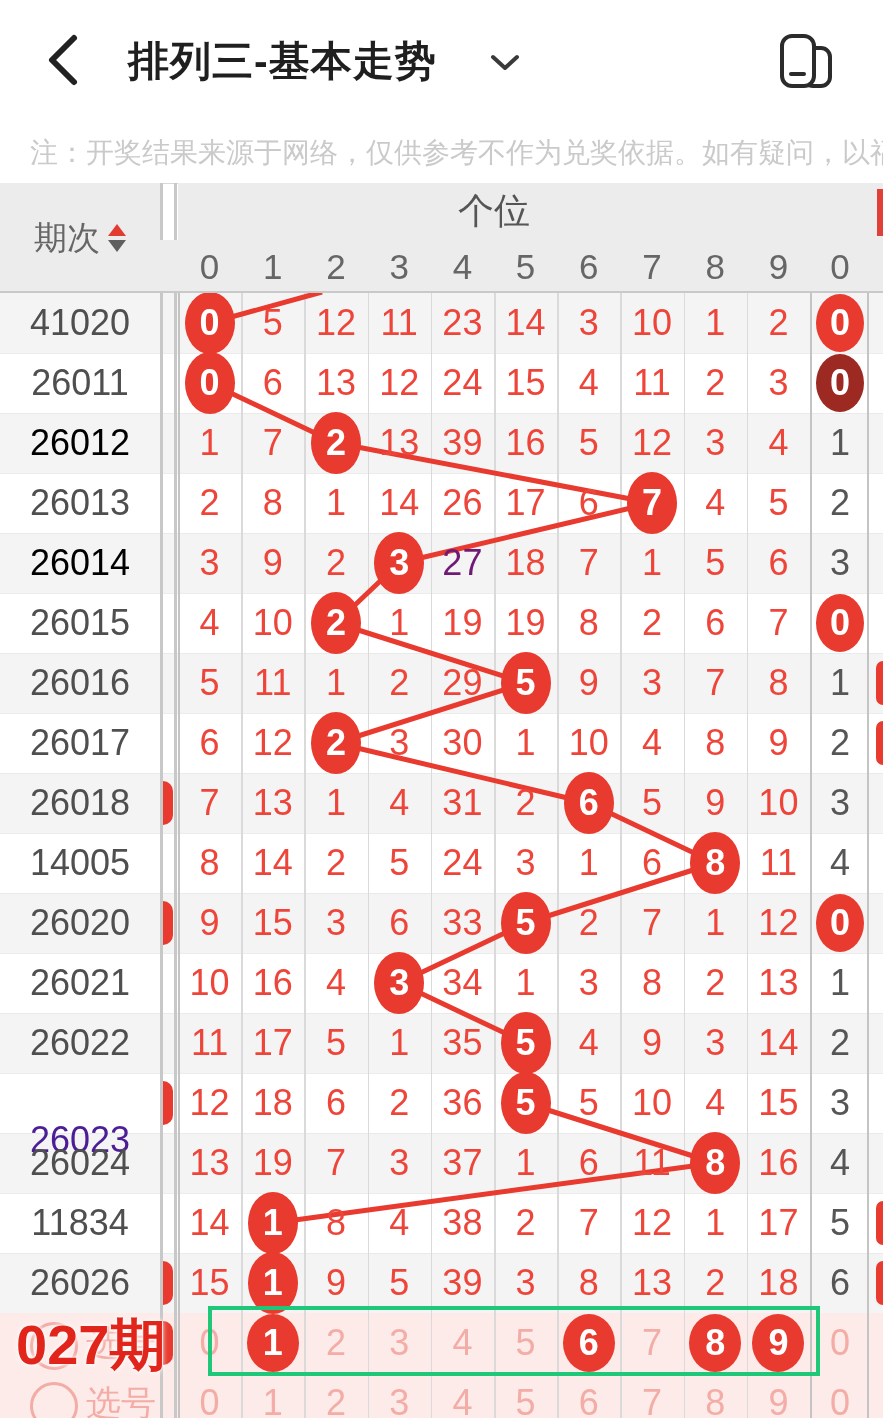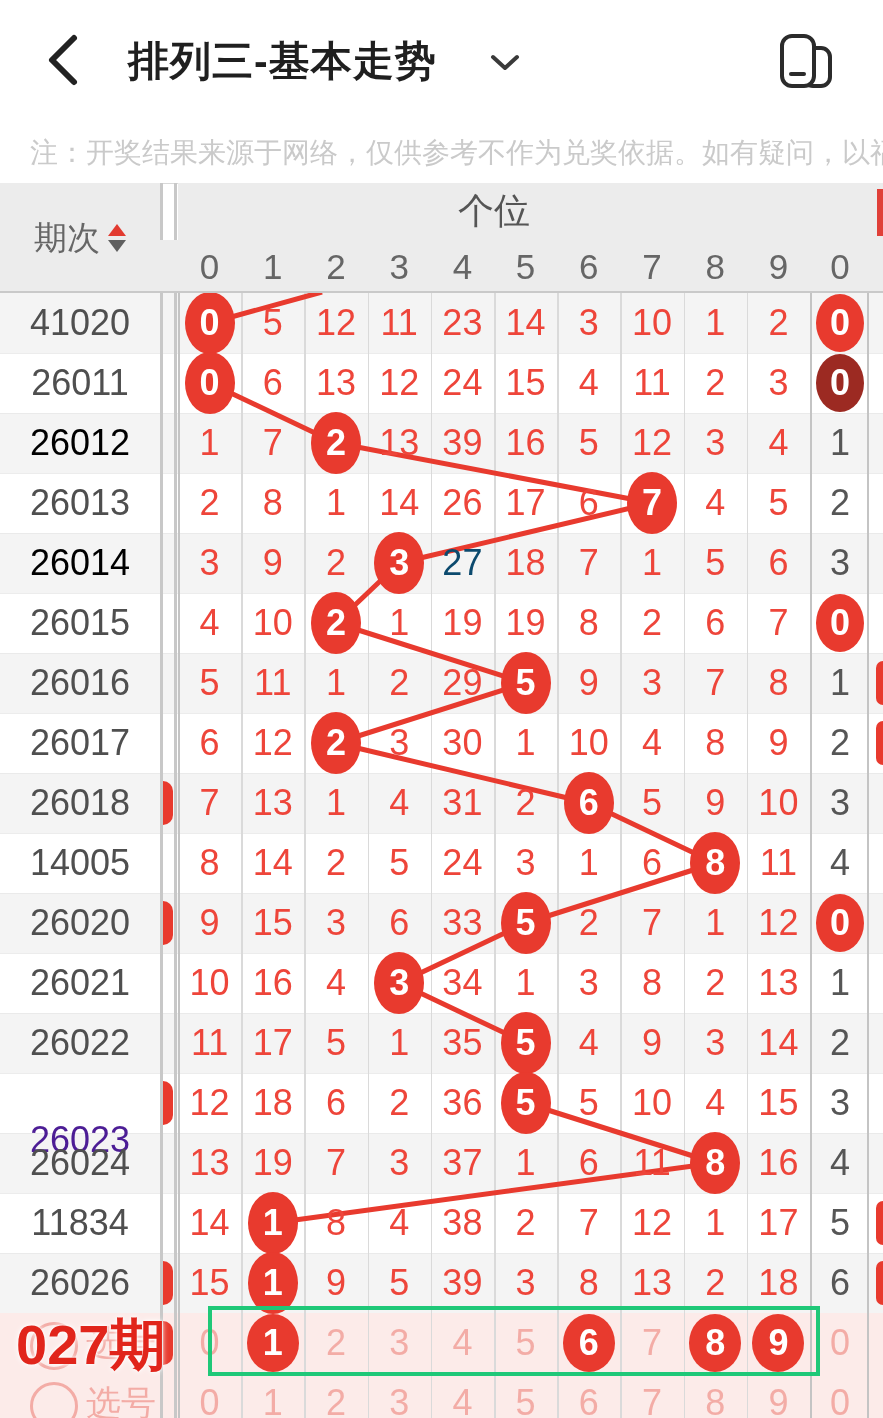--- a/index.html
+++ b/index.html
@@ -186,21 +186,21 @@
       <div class="cell-num" style="left: 588.8px; top: 503px; color: rgb(238, 69, 58);">6</div>
       <div class="drawn-circle" style="left: 652px; top: 503px; width: 50px; height: 62px; background: rgb(232, 58, 46);">7</div>
       <div class="cell-num" style="left: 715.2px; top: 503px; color: rgb(238, 69, 58);">4</div>
       <div class="cell-num" style="left: 778.4px; top: 503px; color: rgb(238, 69, 58);">5</div>
       <div class="cell-num" style="left: 840px; top: 503px; color: rgb(86, 86, 86);">2</div>
       <div class="cell-num" style="left: 80px; top: 563px; color: #000000;">26014</div>
       <div class="cell-num" style="left: 209.6px; top: 563px; color: rgb(238, 69, 58);">3</div>
       <div class="cell-num" style="left: 272.8px; top: 563px; color: rgb(238, 69, 58);">9</div>
       <div class="cell-num" style="left: 336px; top: 563px; color: rgb(238, 69, 58);">2</div>
       <div class="drawn-circle" style="left: 399.2px; top: 563px; width: 50px; height: 62px; background: rgb(232, 58, 46);">3</div>
-      <div class="cell-num" style="left: 462.4px; top: 563px; color: #0c4a6e;">27</div>
+      <div class="cell-num" style="left: 462.4px; top: 563px; color: #701a75;">27</div>
       <div class="cell-num" style="left: 525.6px; top: 563px; color: rgb(238, 69, 58);">18</div>
       <div class="cell-num" style="left: 588.8px; top: 563px; color: rgb(238, 69, 58);">7</div>
       <div class="cell-num" style="left: 652px; top: 563px; color: rgb(238, 69, 58);">1</div>
       <div class="cell-num" style="left: 715.2px; top: 563px; color: rgb(238, 69, 58);">5</div>
       <div class="cell-num" style="left: 778.4px; top: 563px; color: rgb(238, 69, 58);">6</div>
       <div class="cell-num" style="left: 840px; top: 563px; color: rgb(86, 86, 86);">3</div>
       <div class="cell-num" style="left: 80px; top: 623px; color: rgb(79, 79, 79);">26015</div>
       <div class="cell-num" style="left: 209.6px; top: 623px; color: rgb(238, 69, 58);">4</div>
       <div class="cell-num" style="left: 272.8px; top: 623px; color: rgb(238, 69, 58);">10</div>
       <div class="drawn-circle" style="left: 336px; top: 623px; width: 50px; height: 62px; background: rgb(232, 58, 46);">2</div>

